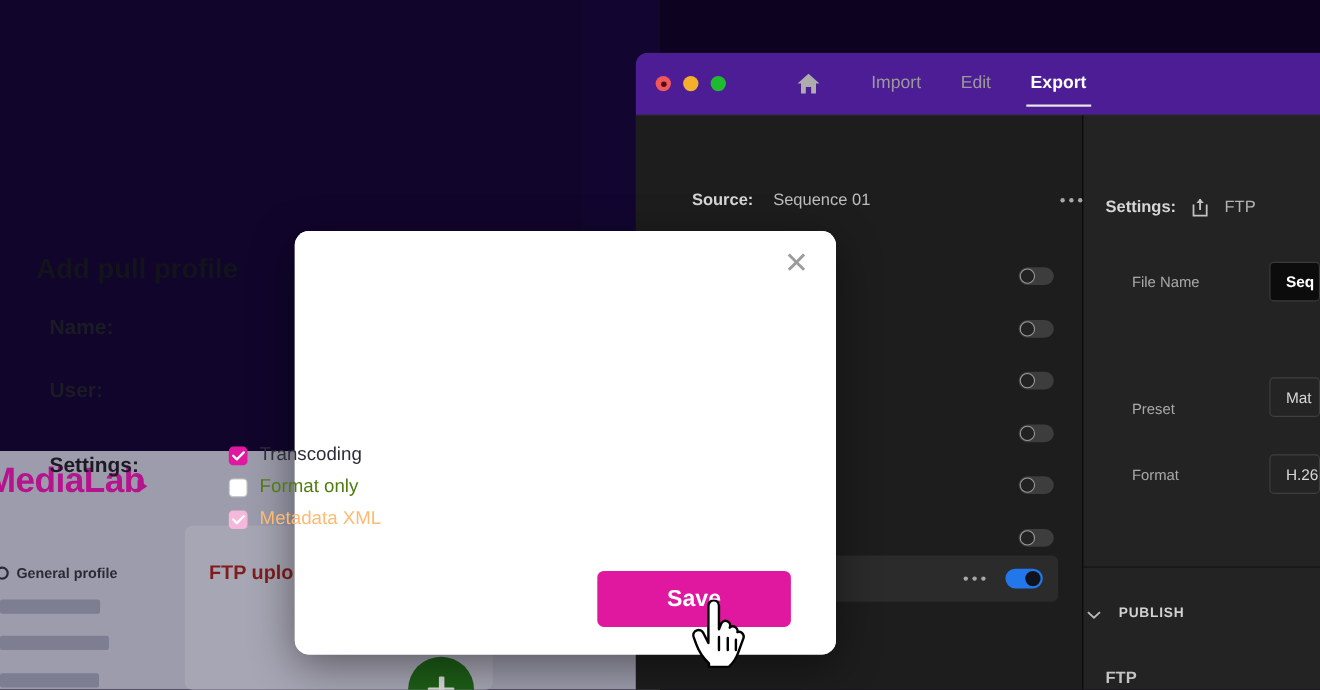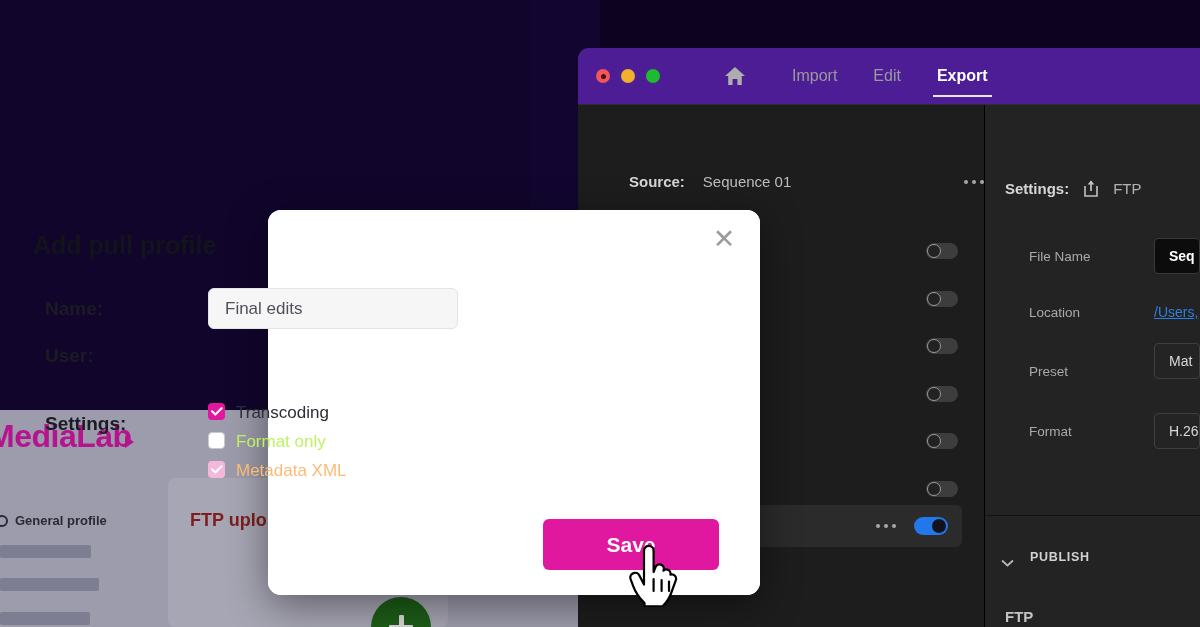--- a/index.html
+++ b/index.html
@@ -312,23 +312,22 @@
   .link { font-size: 14px; color: #2f7fe0; text-decoration: underline; white-space: nowrap; }
 
   .sec-divider {
     position: absolute;
     left: 0; right: 0; top: 410px;
     height: 1px;
     background: #121212;
   }
   .publish-hdr {
     position: absolute;
-    left: 16px; top: 445px;
-    display: flex;
-    align-items: center;
+    left: 3px; top: 445px;
+    display: flex;
     gap: 16px;
   }
   .chev-d { width: 13px; height: 8px; }
   .publish-txt {
     font-size: 12.5px;
     font-weight: bold;
     color: #d2d2d2;
     letter-spacing: 0.7px;
   }
   .ftp-hdr {
@@ -404,33 +403,33 @@
     color: #50505a;
     position: relative;
   }
   .m-select .chev {
     position: absolute;
     right: 16px; top: 17px;
     width: 16px; height: 9px;
   }
 
   .checks { display: flex; flex-direction: column; gap: 9px; }
-  .chk-row { display: flex; align-items: flex-start; gap: 11px; }
+  .chk-row { display: flex; align-items: flex-end; gap: 11px; }
   .box {
     width: 17px; height: 17px;
     border-radius: 4px;
     flex: none;
     display: flex; align-items: center; justify-content: center;
   }
   .box.on { background: #e0189f; }
   .box.off { background: #fff; border: 1.6px solid #c9c9c9; }
   .box.dim { background: #f5b8dd; }
   .box svg { display: block; }
   .chk-lbl { font-size: 17px; color: #2d2d38; }
-  .chk-lbl.muted { color: #bef264; }
+  .chk-lbl.muted { color: #4d7c0f; }
   .chk-lbl.faint { color: #fdba74; }
 
   .save-btn {
     position: absolute;
     left: 543px; top: 519px;
     width: 176px; height: 51px;
     background: #e0189f;
     border-radius: 6px;
     display: flex;
     align-items: center;
@@ -592,24 +591,20 @@
             </svg>
           </span>
           <span class="settings-mode">FTP</span>
         </div>
 
         <div class="field-row fr1">
           <span class="field-lbl">File Name</span>
           <span class="inp">Seq</span>
         </div>
 
-        <div class="field-row fr2">
-          <span class="field-lbl">Location</span>
-          <span class="link">/Users,</span>
-        </div>
 
         <div class="field-row fr3">
           <span class="field-lbl">Preset</span>
           <span class="inp plain">Mat</span>
         </div>
 
         <div class="field-row fr4">
           <span class="field-lbl">Format</span>
           <span class="inp plain">H.26</span>
         </div>
@@ -633,21 +628,20 @@
 
   <div class="modal-shadow"></div>
   <div class="modal">
     <span class="modal-close">✕</span>
   </div>
 
   <div class="modal-title">Add pull profile</div>
 
   <div class="m-row mr-name">
     <span class="m-lbl">Name:</span>
-    <span class="m-input" placeholder="Final edits">Final edits</span>
   </div>
 
   <div class="m-row mr-user">
     <span class="m-lbl">User:</span>
   </div>
 
   <div class="m-row mr-set">
     <span class="m-lbl m-lbl-set">Settings:</span>
     <div class="checks">
 

